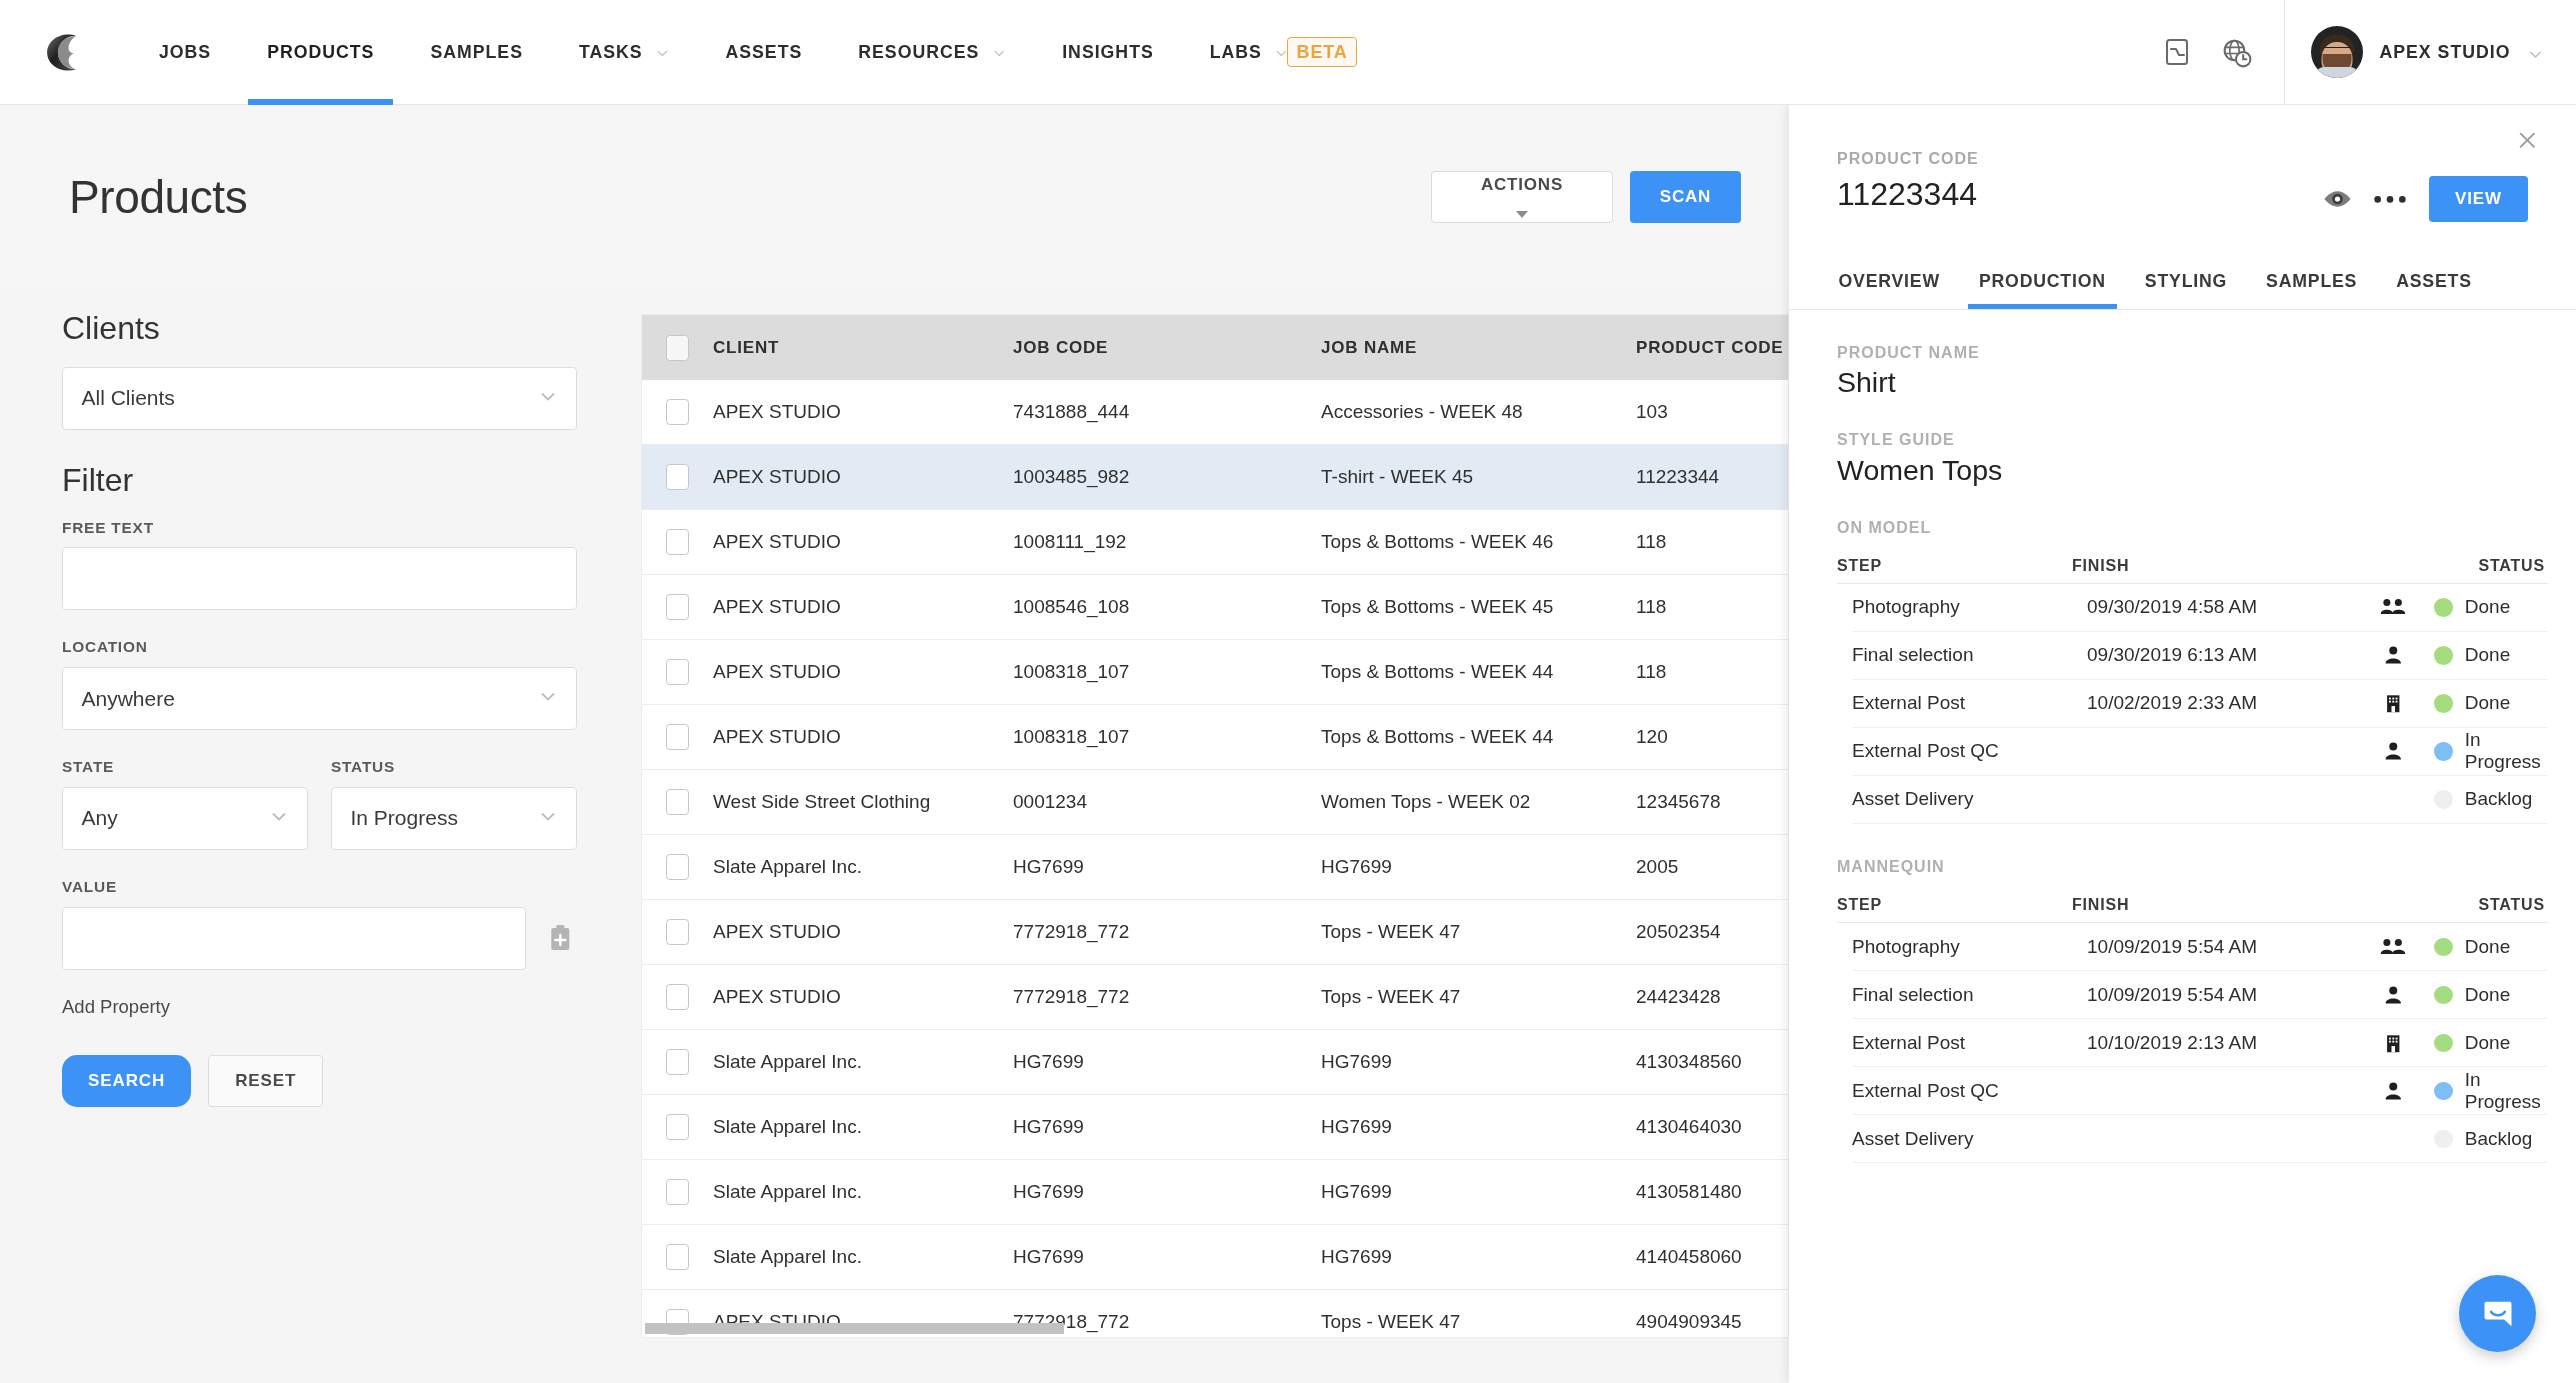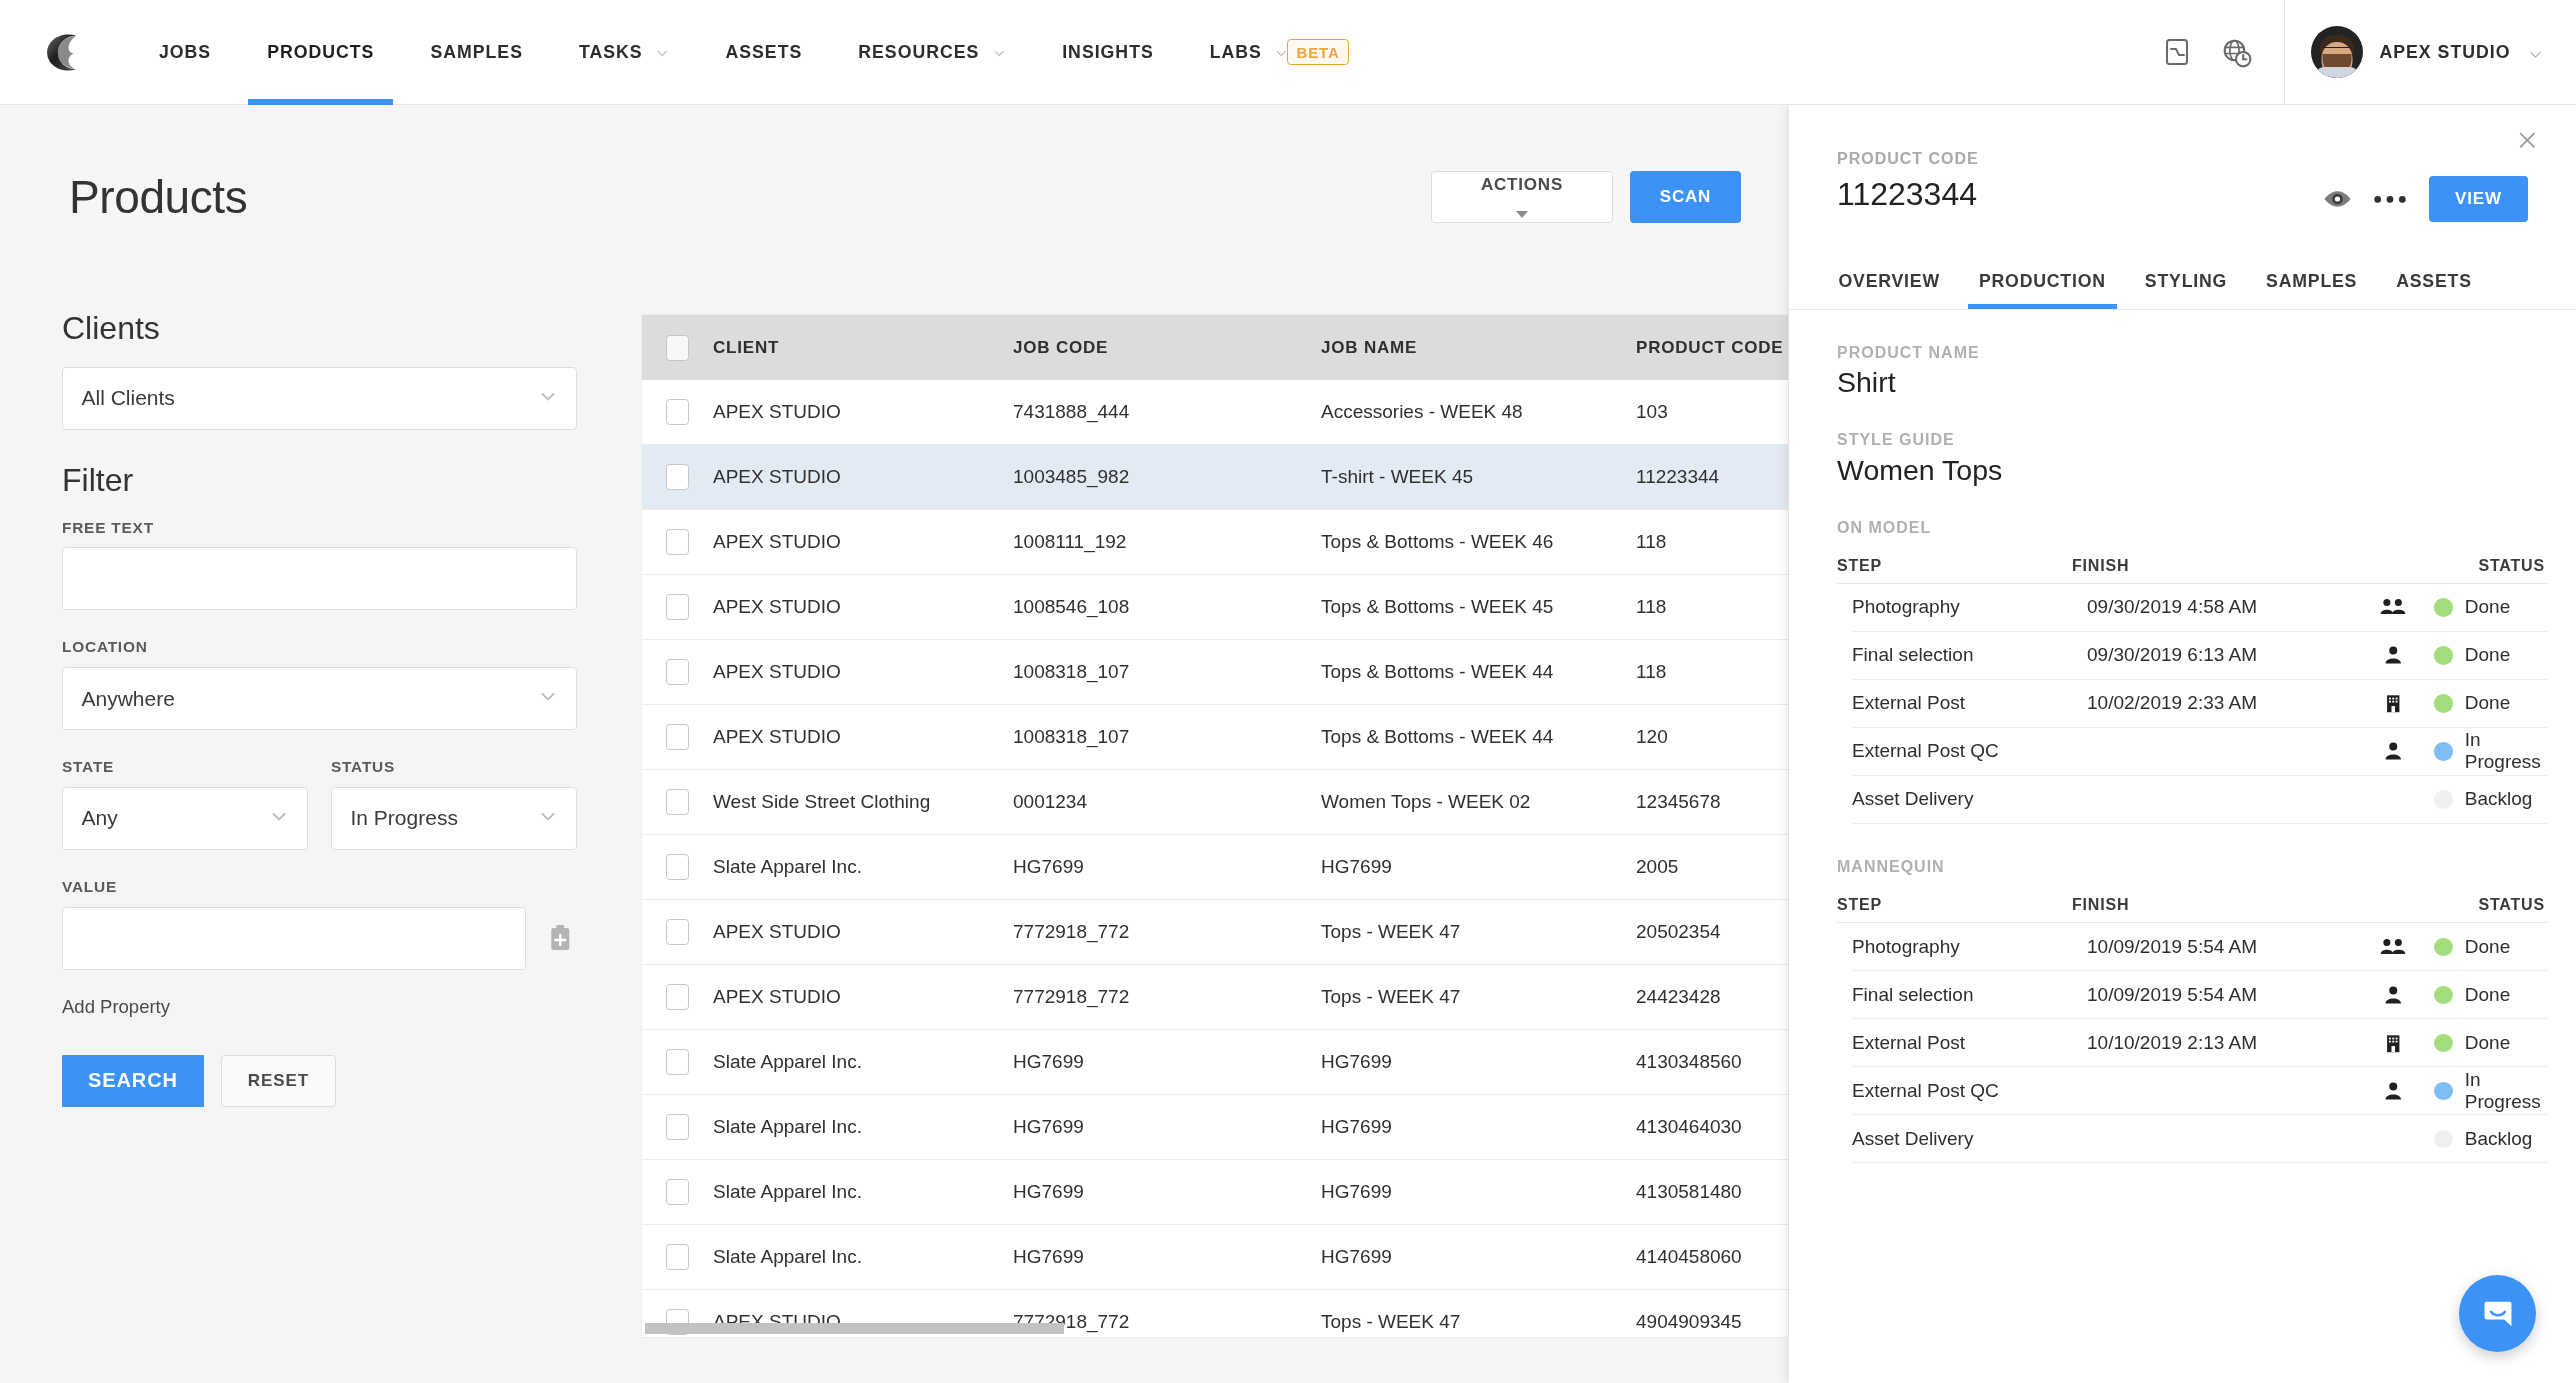--- a/index.html
+++ b/index.html
@@ -30,21 +30,21 @@
   }
   .nav-item.active .nav-label { color: #1f1f1f; }
   .nav-item.active::after {
     content: ""; position: absolute; left: 9.2px; right: 9.2px; bottom: 0;
     height: 5.4px; background: #3d93f5;
   }
   .chev { width: 14.6px; height: 14.6px; display:inline-block; position: relative; top: 1.5px; }
   .chev svg { display: block; }
   .beta-badge {
     border: 1.5px solid #eaa53c; color: #eaa53c; background: #fdf8f1;
-    font-size: 15px; font-weight: 700; letter-spacing: 0.8px;
+    font-size: 18px; font-weight: 700; letter-spacing: 0.8px;
     padding: 3.8px 8.5px; border-radius: 3.8px; margin-left: -14px;
   }
   .nav-right {
     margin-left: auto; display: flex; align-items: center; height: 105px;
   }
   .nav-icon-btn {
     width: 60px; height: 105px; display: flex; align-items: center; justify-content: center;
     cursor: pointer;
   }
   .nav-divider { width: 0.8px; height: 105px; background: #e4e4e4; margin: 0 26px 0 17px; }
@@ -118,22 +118,22 @@
   .row2 > div { flex: 1; }
   .prop-row { display: flex; gap: 23px; align-items: flex-end; }
   .prop-row .col { flex: 1; }
   .add-prop-icon {
     width: 34px; height: 63px; display: flex; align-items: center; justify-content: center;
     flex: none; cursor: pointer; margin-left: -6.2px;
   }
   .add-prop-link { font-size: 18.5px; color: #4a4a4a; margin-top: 26px; display: inline-block; cursor: pointer; }
   .btn-row { display: flex; gap: 17px; margin-top: 37px; }
   .btn-search {
-    background: #3d93f5; color: #fff; border: none; border-radius: 1px; height: 52px;
-    padding: 0 26px; font-size: 20px; font-weight: 700; letter-spacing: 0.9px; cursor: pointer;
+    background: #3d93f5; color: #fff; border: none; border-radius: 15px; height: 52px;
+    padding: 0 26px; font-size: 17px; font-weight: 700; letter-spacing: 0.9px; cursor: pointer;
     font-family: "Liberation Sans", sans-serif;
   }
   .btn-reset {
     background: #fafafa; color: #4a4a4a; border: 1.5px solid #dcdcdc; border-radius: 3.8px; height: 52px;
     padding: 0 26px; font-size: 17px; font-weight: 700; letter-spacing: 0.9px; cursor: pointer;
     font-family: "Liberation Sans", sans-serif;
   }
   .mt36 { margin-top: 28px; }
 
   

